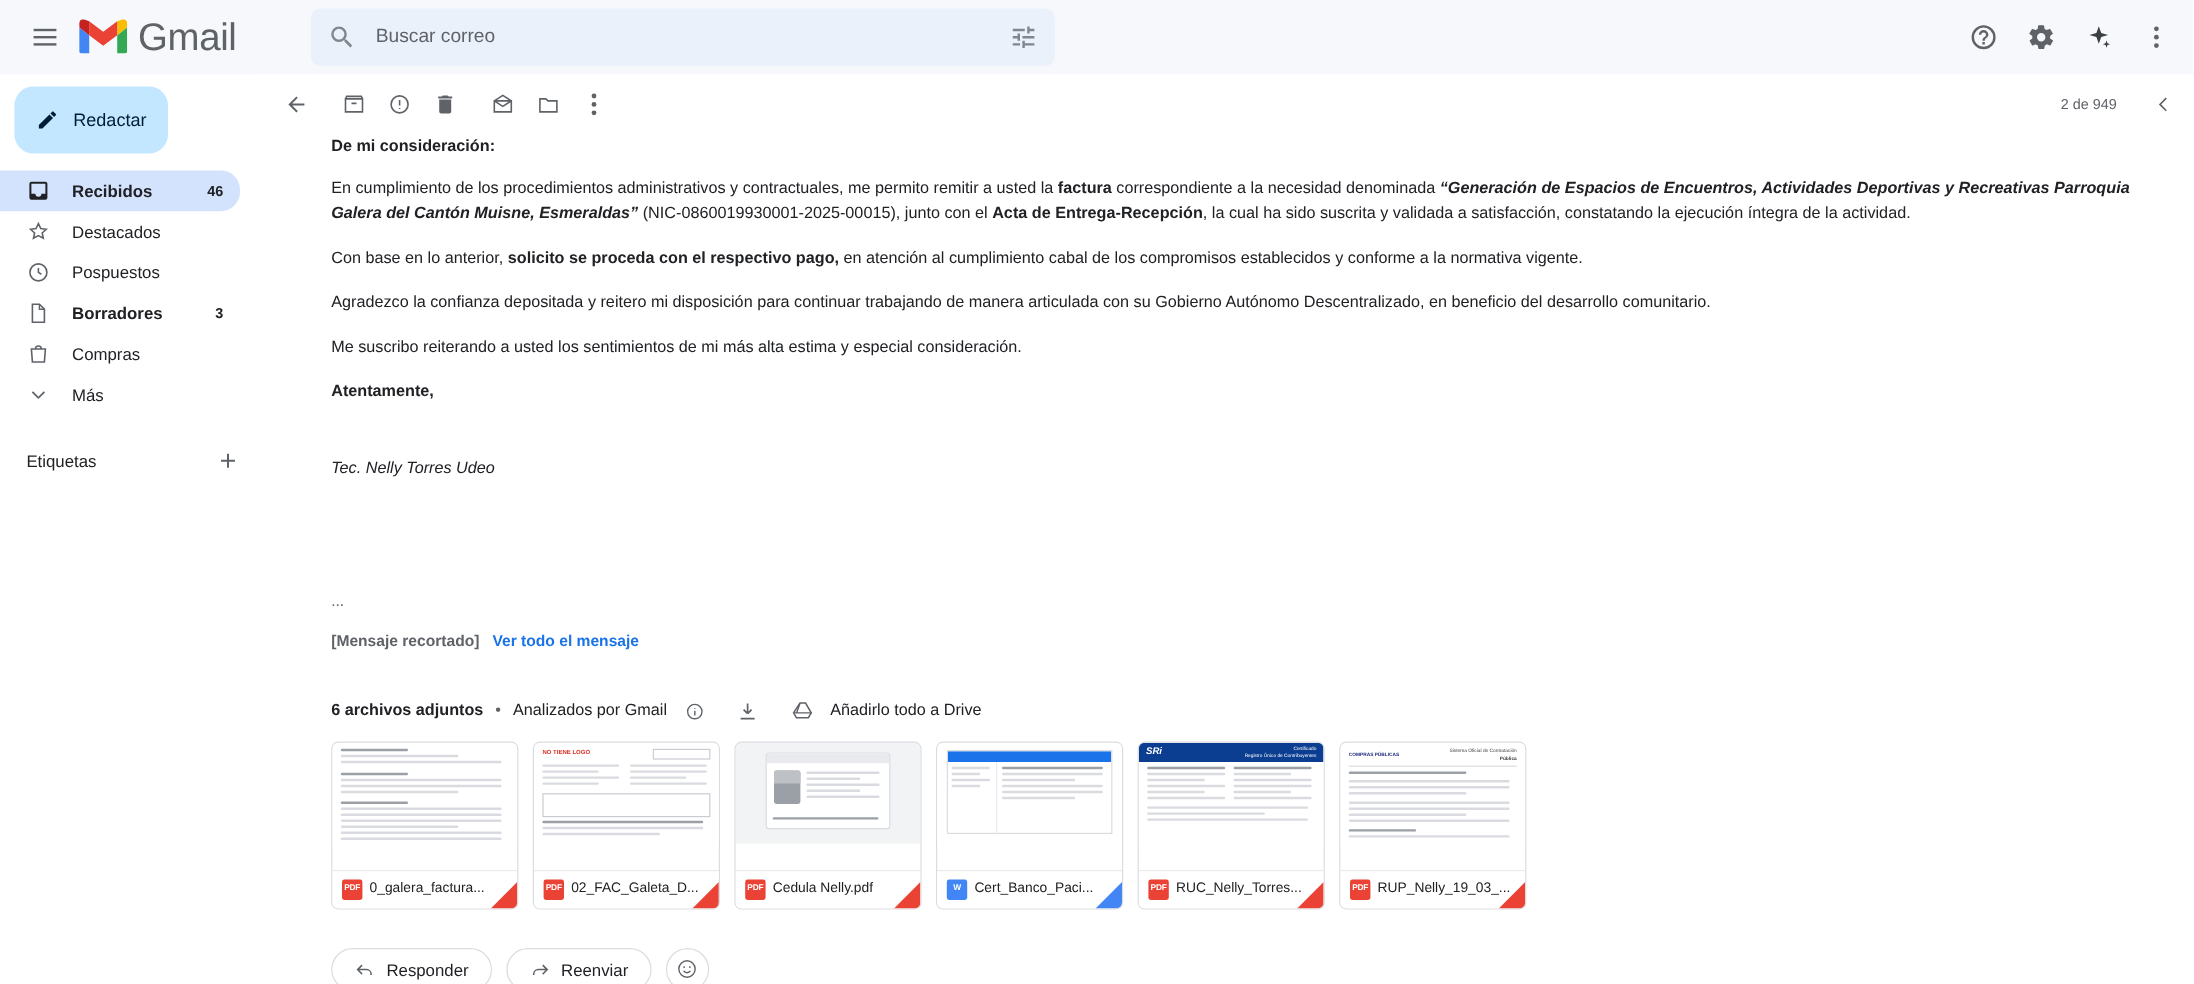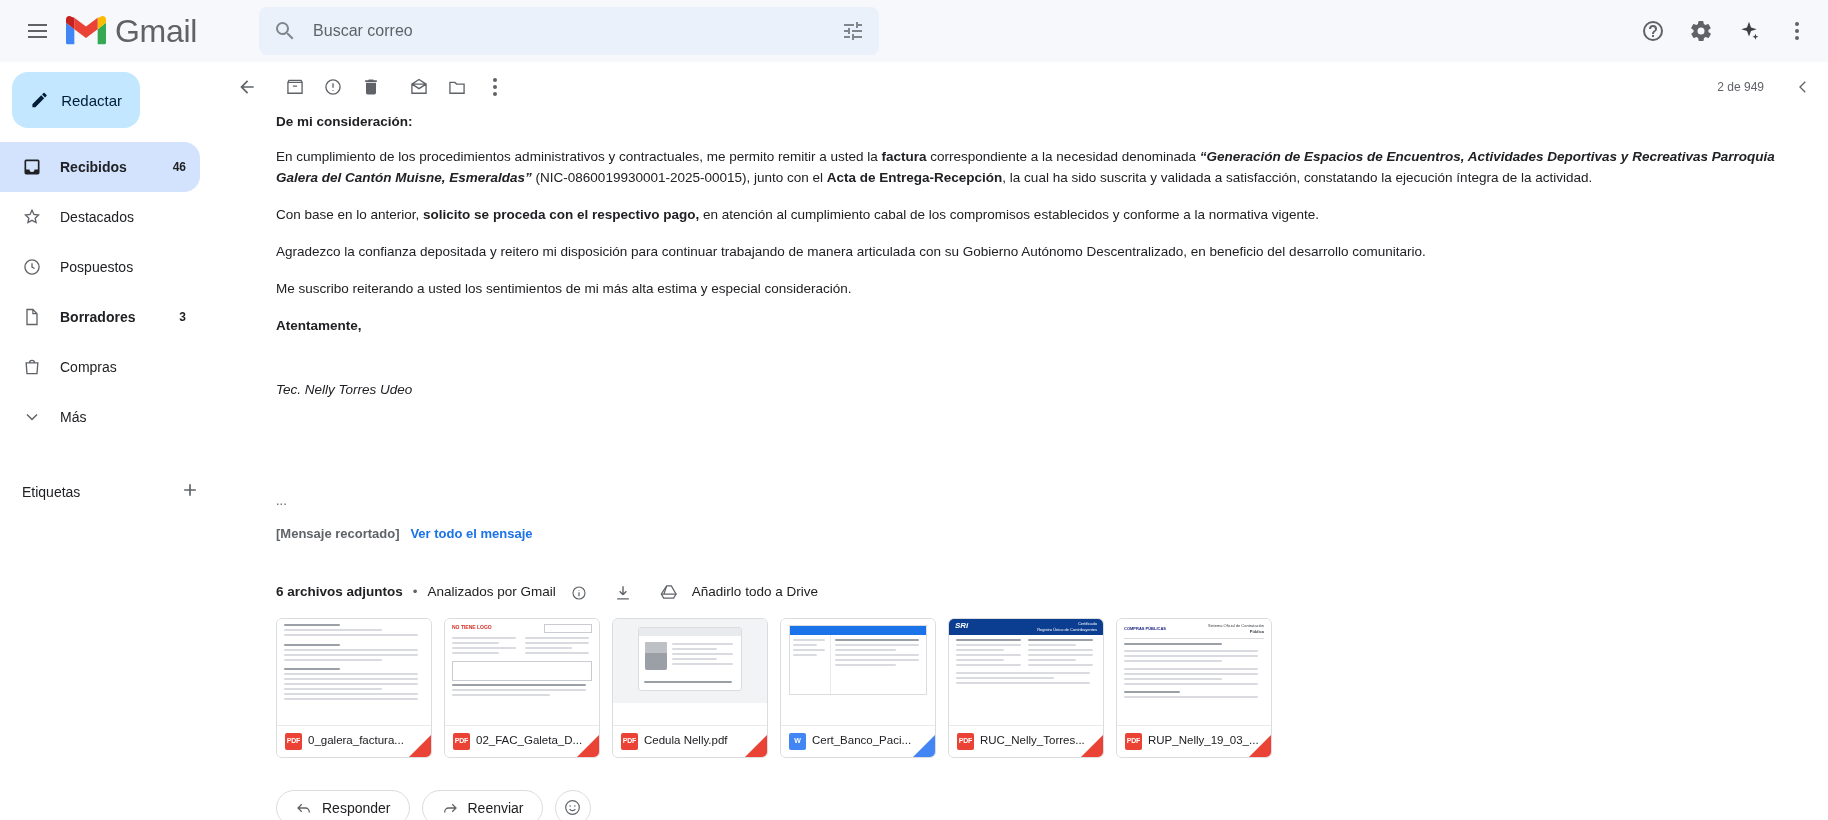--- a/index.html
+++ b/index.html
@@ -107,38 +107,38 @@
     gap: 12px;
     padding: 0 18px;
     cursor: pointer;
     border: none;
     font-size: 15px;
     color: #001d35;
     font-family: "Liberation Sans", sans-serif;
   }
   .navlist { margin-top: 2px; }
   .navitem {
-    height: 50px;
+    height: 34px;
     display: flex; align-items: center;
     gap: 18px;
     padding: 0 14px 0 22px;
     border-radius: 0 16px 16px 0;
     margin-right: 14px;
     font-size: 14px;
     color: #202124;
     cursor: pointer;
     justify-content: flex-end;
   }
   .navitem.active { background: #d3e3fd; font-weight: bold; }
   .navitem .ico { width: 20px; height: 20px; flex: 0 0 20px; display:flex; align-items:center; justify-content:center;}
   .navitem .lbl { flex: 1; }
   .navitem .cnt { font-size: 12px; font-weight: bold; color: #202124; }
 
   .labels-head {
-    display: flex; align-items: flex-end;
+    display: flex; align-items: center;
     height: 40px;
     margin: 18px 14px 0 22px;
     font-size: 14px;
     color: #202124;
   }
   .labels-head .t { flex: 1; }
   .plus { width: 20px; height: 20px; cursor: pointer; }
 
   
   .main {

